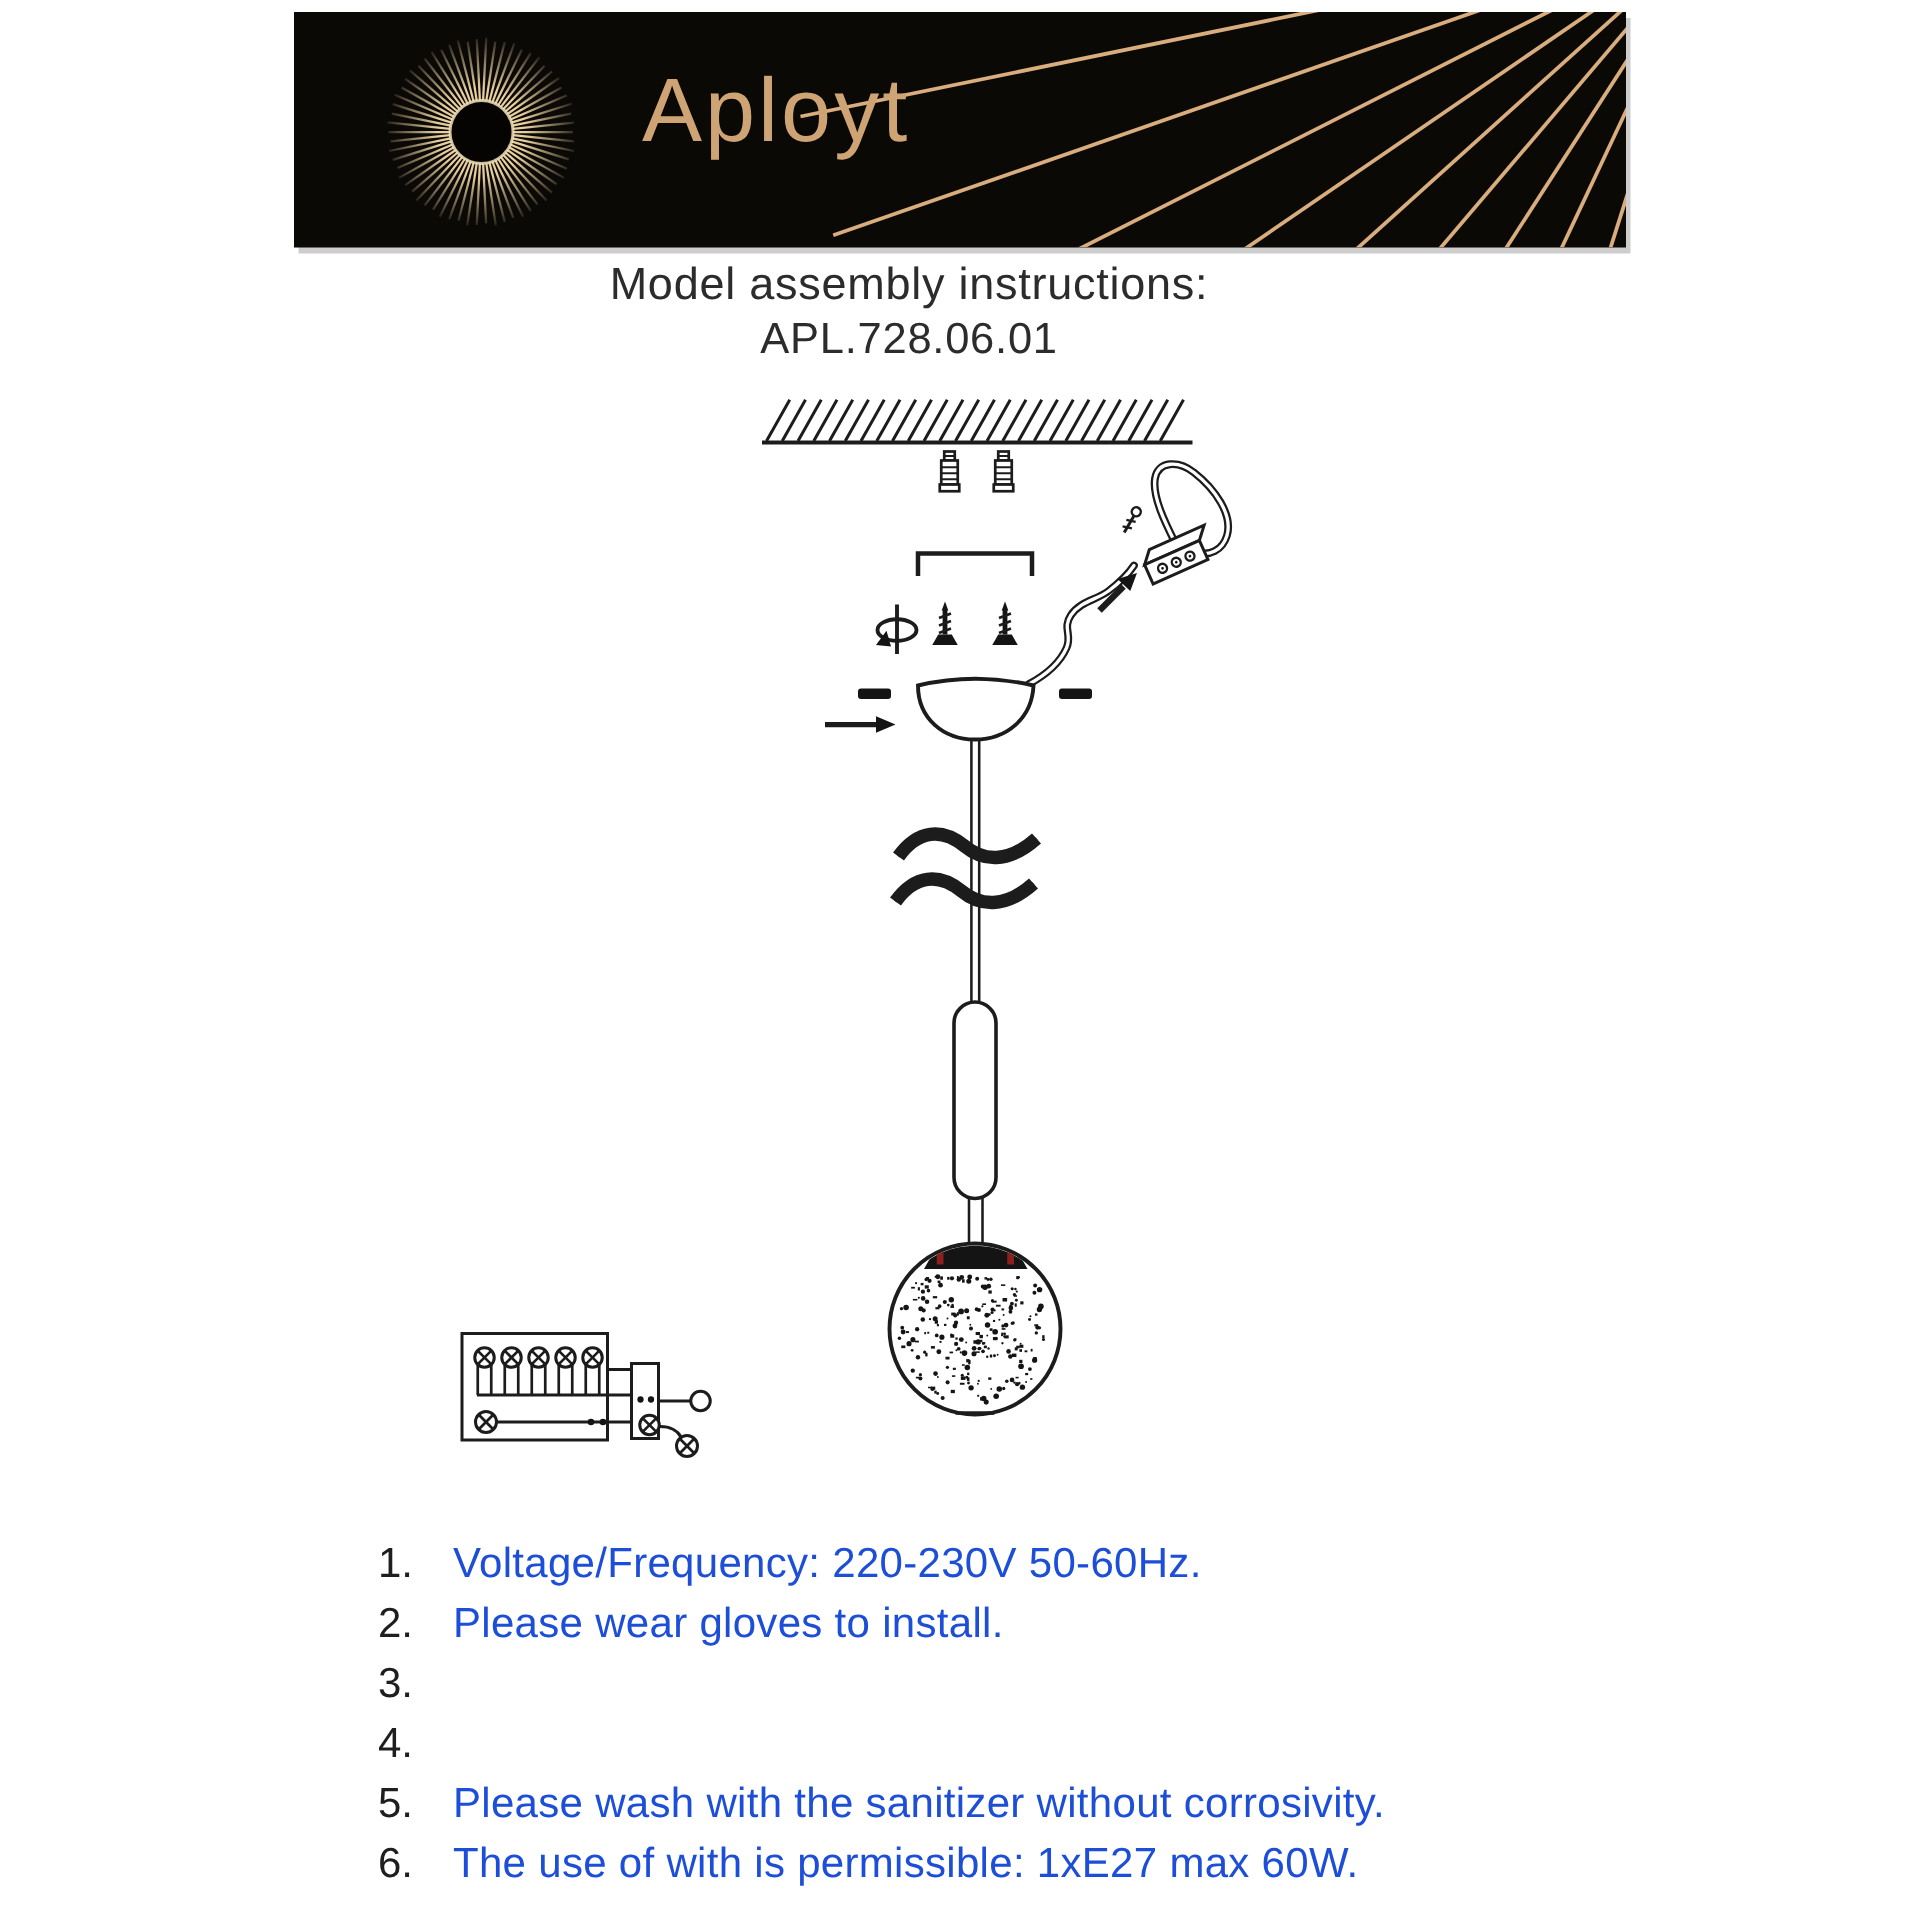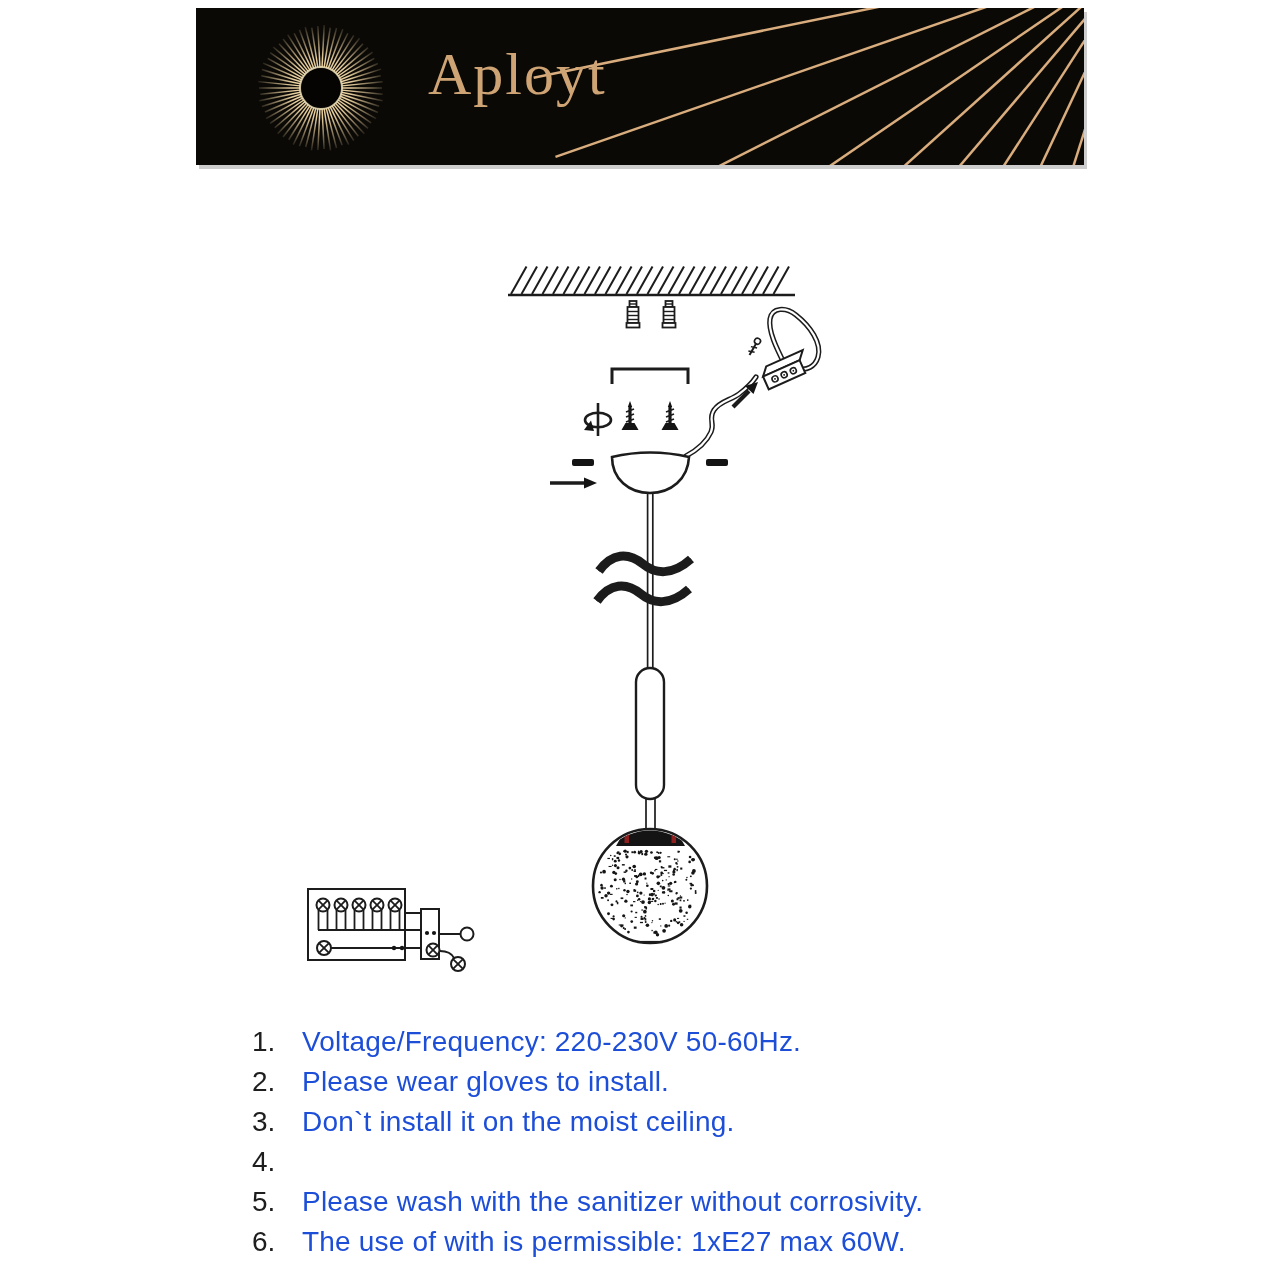--- a/index.html
+++ b/index.html
@@ -1,21 +1,21 @@
 <!DOCTYPE html>
 <html><head>
 <meta charset="utf-8">
 <style>
   html,body{margin:0;padding:0;background:#ffffff;}
   .page{position:relative;width:1280px;height:1280px;background:#ffffff;overflow:hidden;
         font-family:"Liberation Sans", sans-serif;color:#222;}
 
   
   .banner{position:absolute;left:196px;top:8px;width:888px;height:157px;
-          background:#0b0906;overflow:hidden;box-shadow:3px 4px 0 rgba(145,145,145,.45);font-family:Liberation Serif, serif;}
+          background:#0b0906;overflow:hidden;box-shadow:3px 4px 0 rgba(145,145,145,.45);}
   .banner svg{position:absolute;left:0;top:0;}
   .brand-name{position:absolute;left:232px;top:36px;font-size:60px;font-weight:300;
               letter-spacing:2px;color:#cfa475;line-height:1;}
 
   
   .title-block{position:absolute;left:0;top:172px;width:1212px;text-align:center;}
   .title-line{font-size:30px;color:#2c2c2c;line-height:36px;letter-spacing:.5px;}
   .model-line{font-size:29px;color:#2c2c2c;line-height:36px;letter-spacing:.5px;}
 
   
@@ -128,20 +128,24 @@
           <line x1="945" y1="-55" x2="433.4296310674571" y2="295.27954212346157" stroke="#d9ad7d" stroke-width="2.5"></line>
           <line x1="945" y1="-55" x2="391.5967925596823" y2="224.54407522744725" stroke="#d9ad7d" stroke-width="2.5"></line>
           <line x1="945" y1="-55" x2="359.48665045276175" y2="148.8973209779217" stroke="#d9ad7d" stroke-width="2.5"></line>
           <line x1="945" y1="-55" x2="337.6633452484067" y2="69.66831111049834" stroke="#d9ad7d" stroke-width="2.5"></line>
           <line x1="945" y1="-55" x2="326.510288838909" y2="-11.750986278642173" stroke="#d9ad7d" stroke-width="2.5"></line>
         </g>
     </svg>
     <span class="brand-name">Aployt</span>
   </div>
 
+  <div class="title-block">
+    <div class="title-line">Model assembly instructions:</div>
+    <div class="model-line">APL.728.06.01</div>
+  </div>
 
   <svg class="diagram" viewBox="290 255 800 745">
     <defs>
       <clipPath id="sphereClip">
           <circle cx="650" cy="886" r="55.5"></circle>
         </clipPath>
       <g id="screw-glyph">
         <path d="M0,0 L2.2,6 L-2.2,6 Z" class="fl"></path>
         <rect x="-1.6" y="5" width="3.2" height="17" class="fl"></rect>
         <path d="M-4,11 L4,8 M-4,16 L4,13 M-4,21 L4,18" class="ln" stroke-width="1.8"></path>
@@ -588,21 +592,20 @@
     <div class="instr-row">
       <span class="instr-num">1.</span>
       <span class="instr-text">Voltage/Frequency: 220-230V 50-60Hz.</span>
     </div>
     <div class="instr-row">
       <span class="instr-num">2.</span>
       <span class="instr-text">Please wear gloves to install.</span>
     </div>
     <div class="instr-row">
       <span class="instr-num">3.</span>
-      <span class="instr-text">Don`t install it on the moist ceiling.</span>
     </div>
     <div class="instr-row">
       <span class="instr-num">4.</span>
     </div>
     <div class="instr-row">
       <span class="instr-num">5.</span>
       <span class="instr-text">Please wash with the sanitizer without corrosivity.</span>
     </div>
     <div class="instr-row">
       <span class="instr-num">6.</span>

